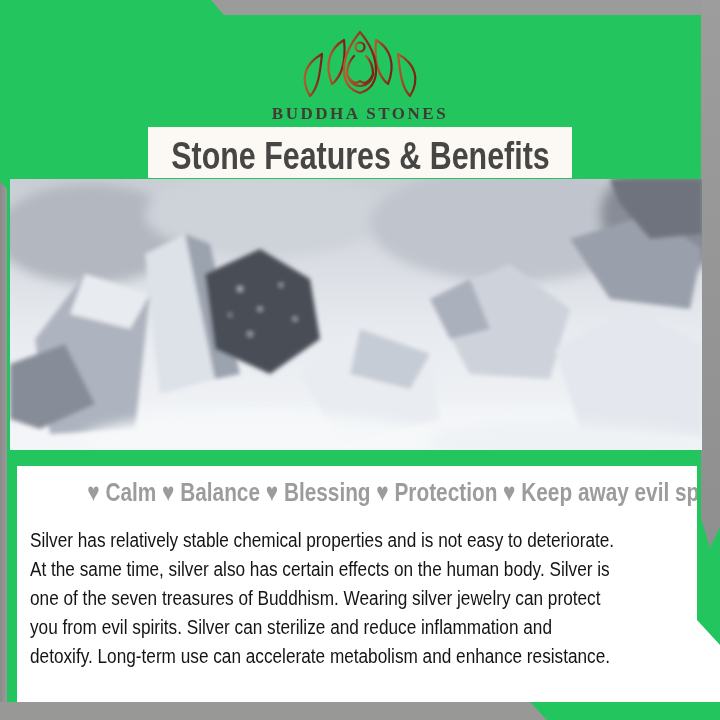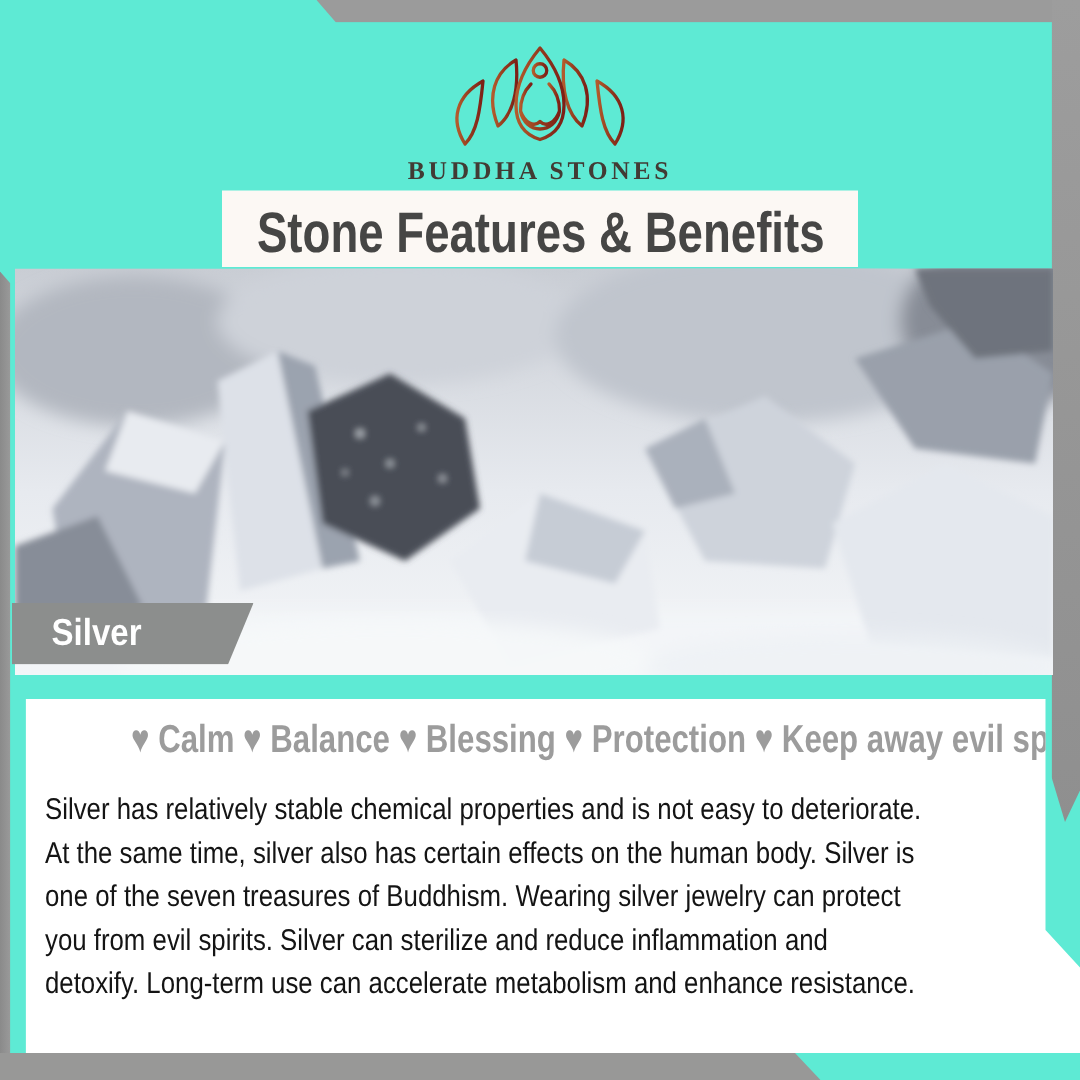--- a/index.html
+++ b/index.html
@@ -1,17 +1,17 @@
 <!DOCTYPE html>
 <html><head>
 <meta charset="utf-8">
 <style>
   html,body{margin:0;padding:0;}
   body{width:720px;height:720px;overflow:hidden;font-family:"Liberation Sans",sans-serif;}
-  .page{position:relative;width:720px;height:720px;background:#5eead4;overflow:hidden;}
+  .page{position:relative;width:720px;height:720px;background:#22c55e;overflow:hidden;}
 
   
   .band-top{position:absolute;left:0;top:0;width:720px;height:15px;background:#9b9b9b;
     clip-path:polygon(211px 0,720px 0,720px 15px,224px 15px);}
   .ribbon-right{position:absolute;left:701px;top:0;width:19px;height:550px;
     background:linear-gradient(#9d9d9d,#8f8f8f);
     clip-path:polygon(0 0,19px 0,19px 527px,9px 548px,0 518px);}
   .strip-left{position:absolute;left:0;top:179px;width:7px;height:523px;
     background:linear-gradient(90deg,#8a8a8a,#9a9a9a);
     clip-path:polygon(0 2px,7px 10px,7px 523px,0 523px);}
@@ -136,23 +136,20 @@
         <polygon points="600,0 692,0 692,55 640,60 610,25" fill="#6e737d"></polygon>
         <polygon points="0,185 55,165 85,225 30,250 0,240" fill="#878d98"></polygon>
       </g>
       <g filter="url(#b6)">
         <ellipse cx="250" cy="262" rx="180" ry="28" fill="#f6f8fa" opacity="0.9"></ellipse>
         <ellipse cx="560" cy="265" rx="140" ry="22" fill="#eef1f5" opacity="0.8"></ellipse>
       </g>
     </svg>
   </div>
 
-  <div class="stone-tag">
-    <span>Silver</span>
-  </div>
 
   <div class="panel">
     <div class="hearts">♥ Calm ♥ Balance ♥ Blessing ♥ Protection ♥ Keep away evil spirits ♥</div>
     <div class="desc">
       <div>Silver has relatively stable chemical properties and is not easy to deteriorate.</div>
       <div>At the same time, silver also has certain effects on the human body. Silver is</div>
       <div>one of the seven treasures of Buddhism. Wearing silver jewelry can protect</div>
       <div>you from evil spirits. Silver can sterilize and reduce inflammation and</div>
       <div>detoxify. Long-term use can accelerate metabolism and enhance resistance.</div>
     </div>

